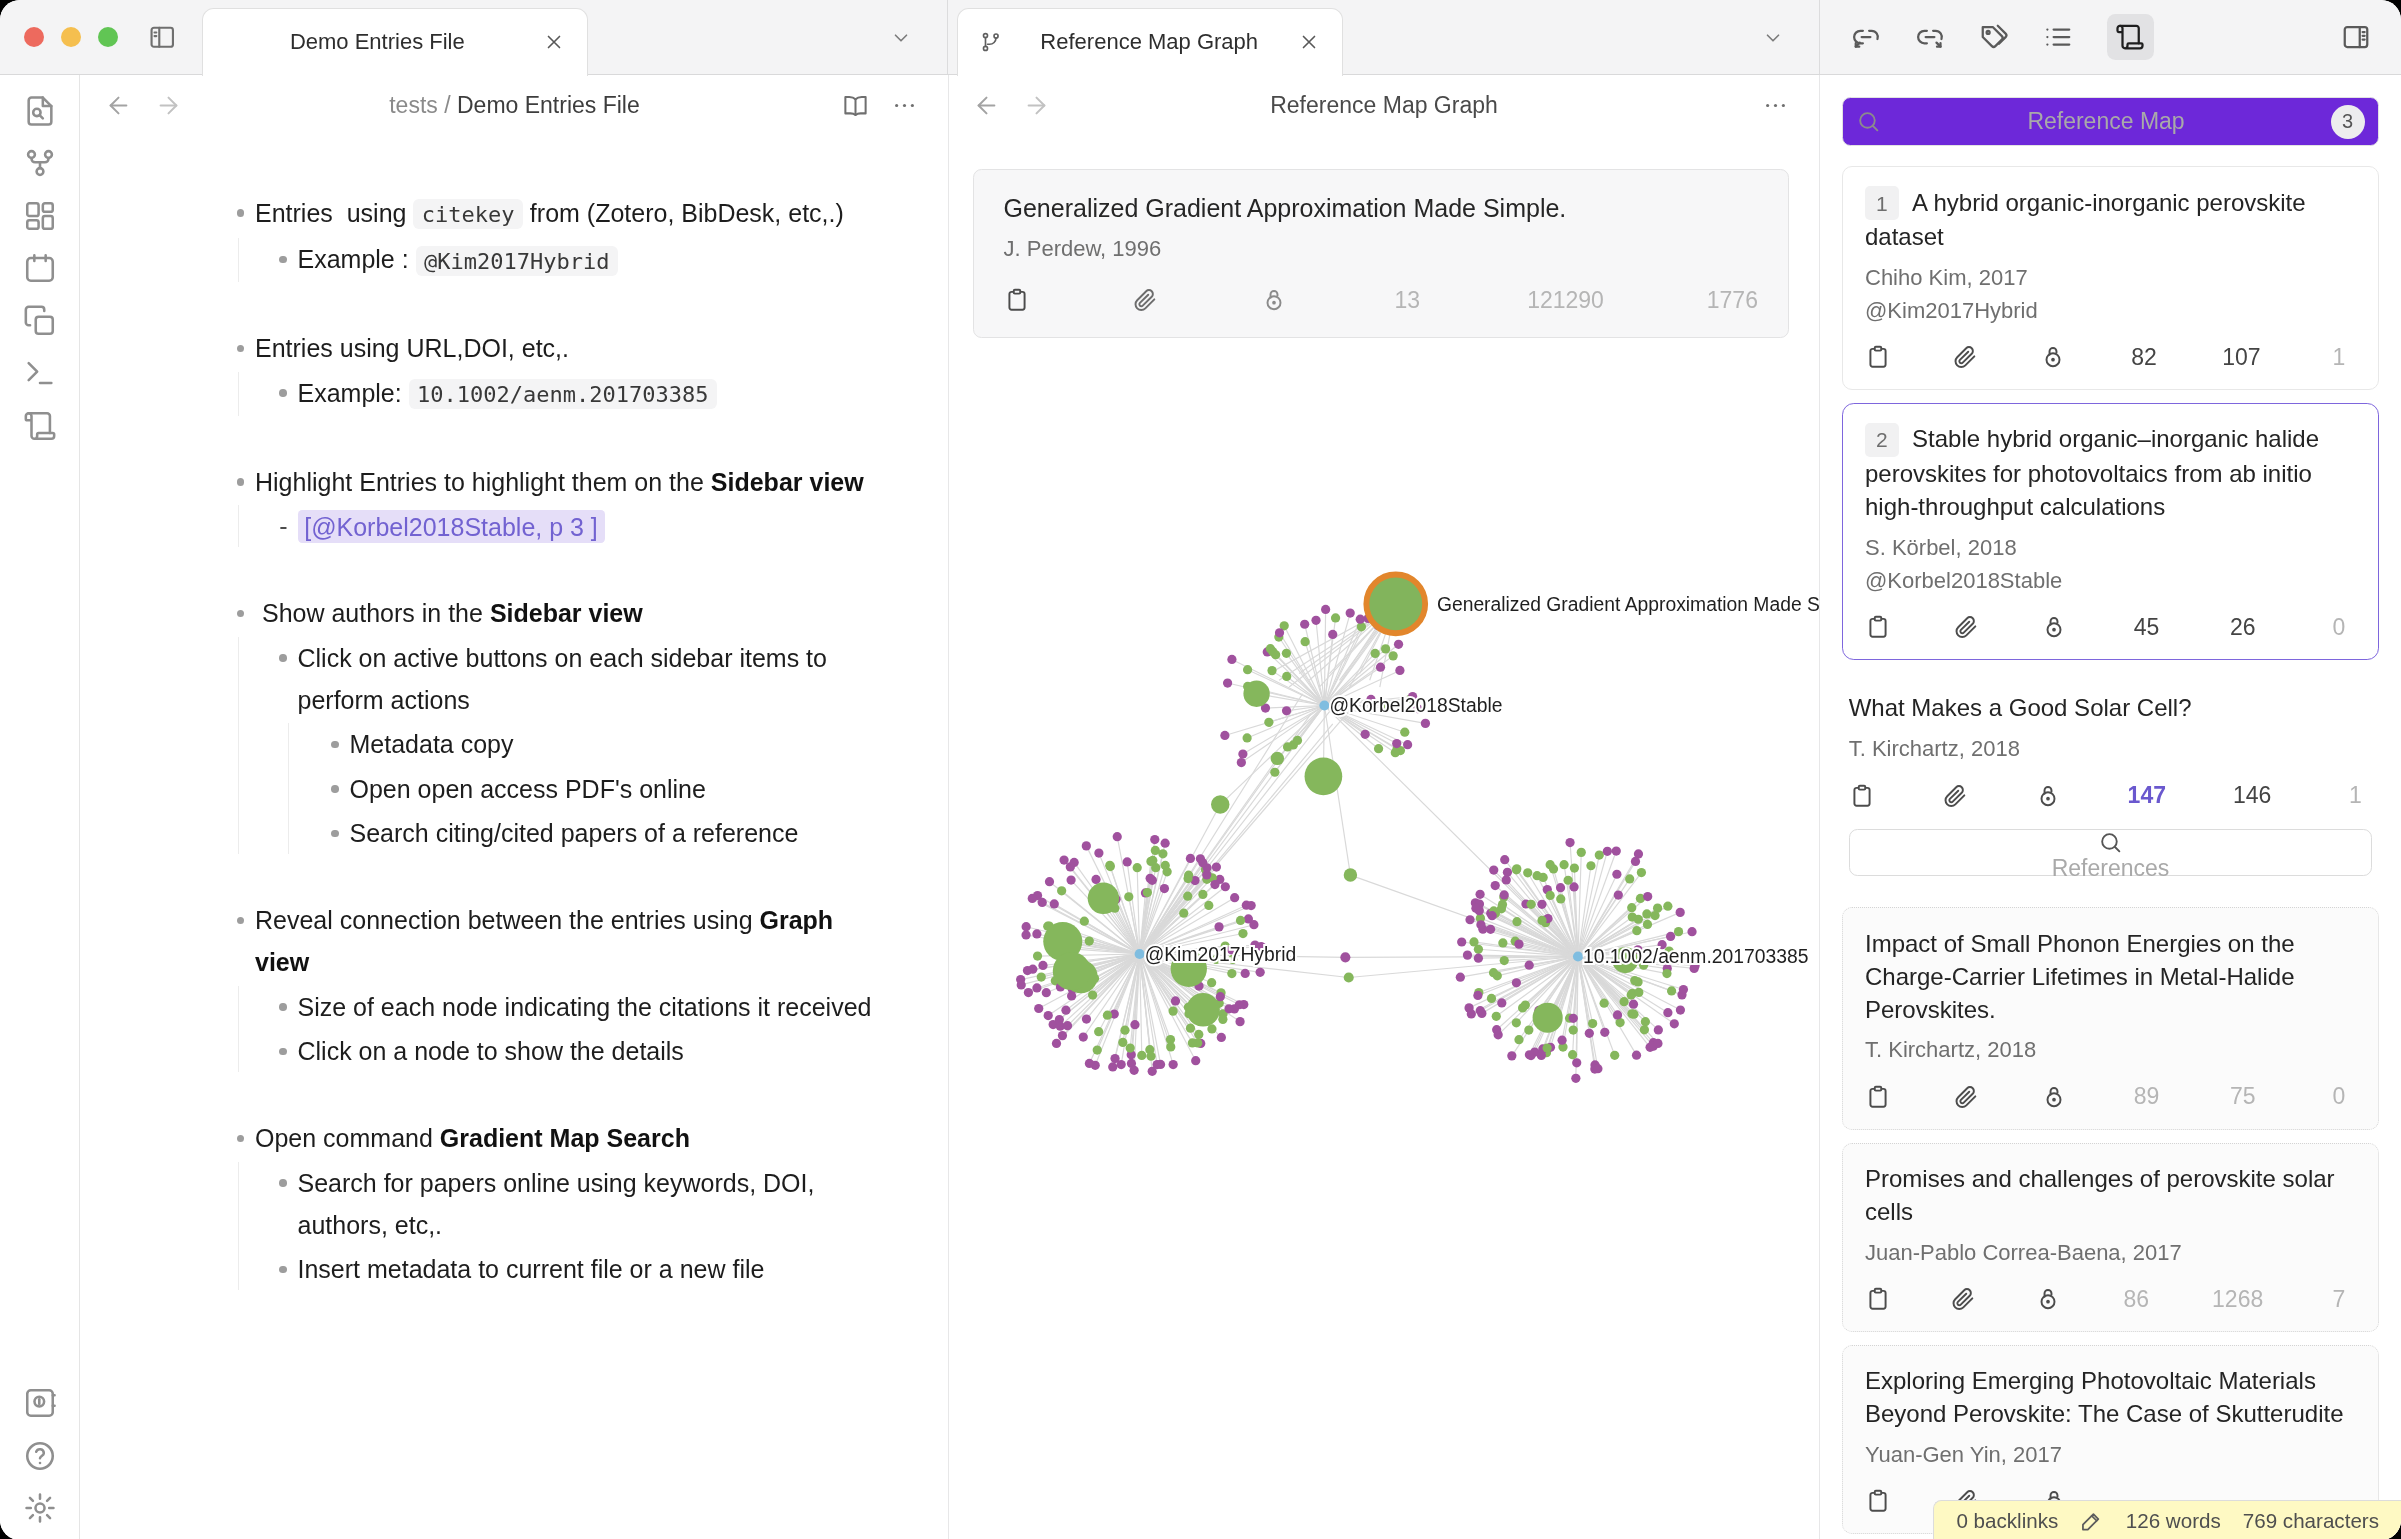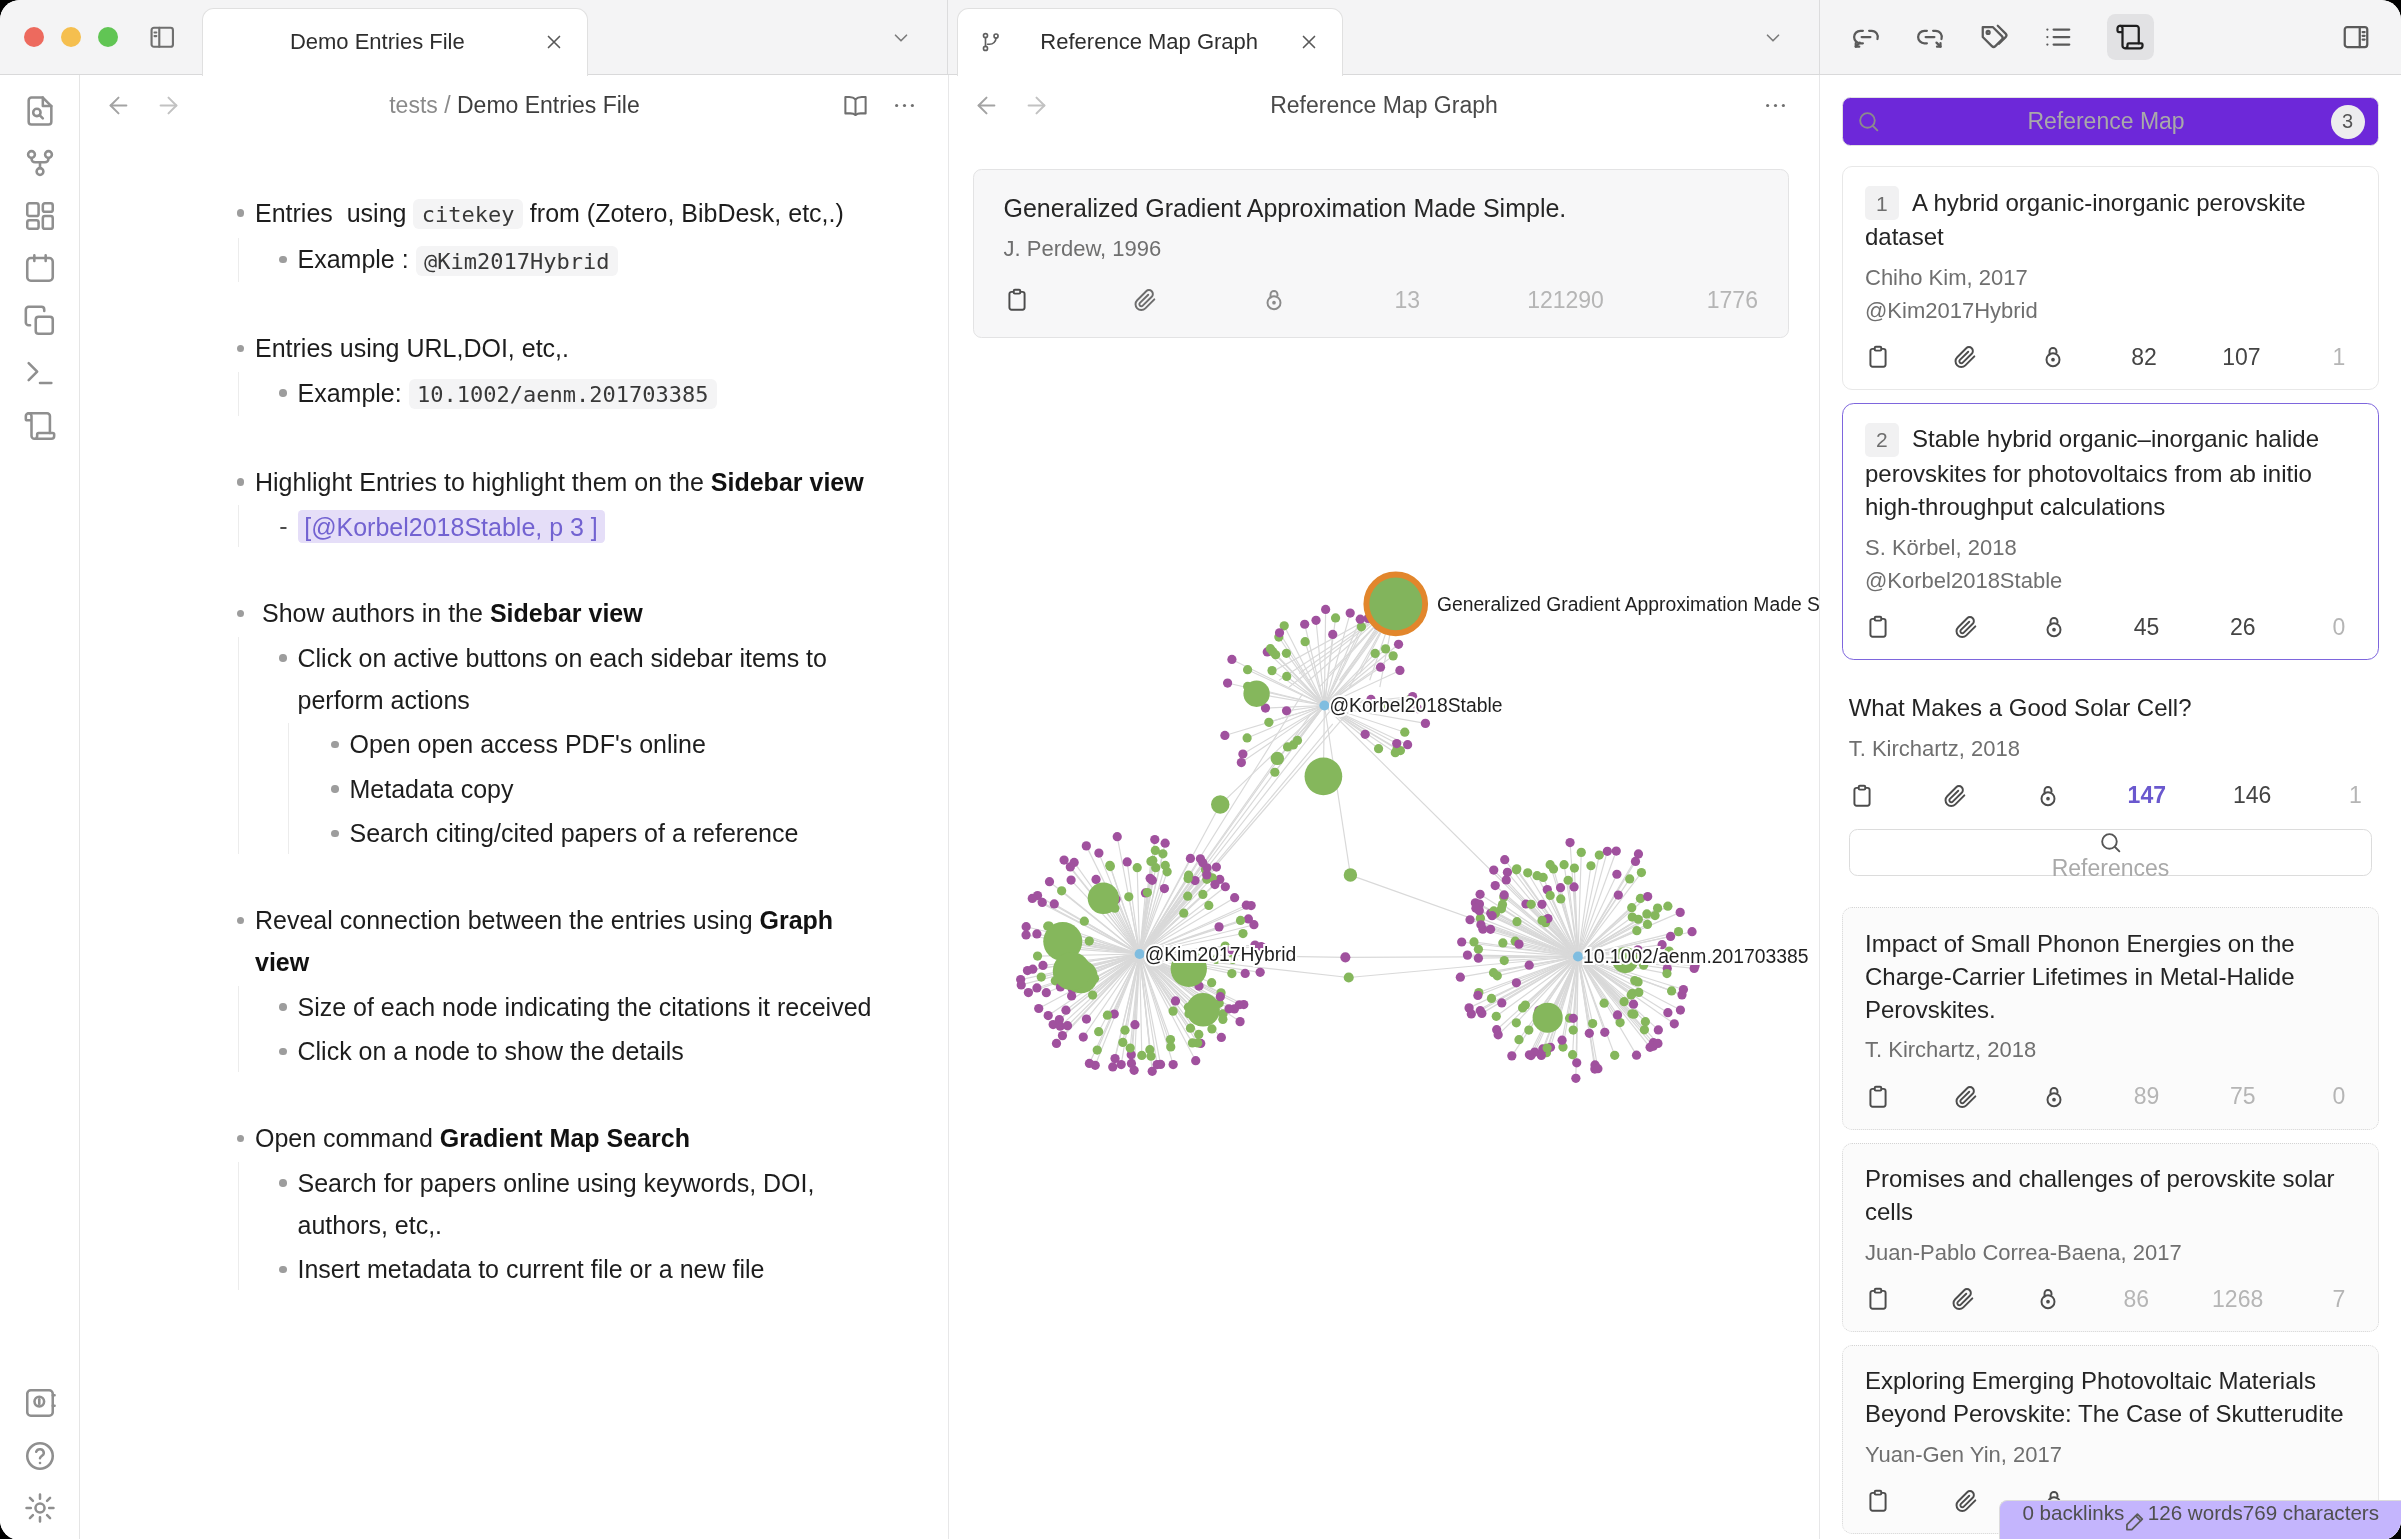--- a/index.html
+++ b/index.html
@@ -77,21 +77,21 @@
   .idx{display:inline-block;background:#f1f1f2;color:#6e6e6e;border-radius:5px;padding:0.8px 11px;margin-right:13.4px;font-size:21px;}
   .c-meta{font-size:22px;color:#6f6f6f;margin-top:11.8px;}
   .c-key{font-size:22px;color:#6f6f6f;margin-top:6.7px;}
   .card .actions{margin-top:20px;}
   .card .actions .icon-btn{color:#4c4c4c;}
   .ref-search{margin-top:20px;height:47px;border:1.7px solid #dcdcdc;border-radius:8.4px;display:flex;align-items:center;padding:0 13.4px;box-sizing:border-box;flex-direction:column;}
   .ref-search .ph{flex:1;text-align:center;font-size:23px;color:#a9a9a9;}
   .ref-search .mag{color:#555;}
 
   
-  .statusbar{position:absolute;right:0;bottom:0;height:39px;background:#c4b5fd;border:0.8px solid #dcdcdc;border-right:none;border-bottom:none;border-top-left-radius:8.4px;display:flex;padding:0 22px;color:#4f4f4f;font-size:20.6px;z-index:20;white-space:nowrap;}
+  .statusbar{position:absolute;right:0;bottom:0;height:39px;background:#fef9c3;border:0.8px solid #dcdcdc;border-right:none;border-bottom:none;border-top-left-radius:8.4px;display:flex;align-items:center;gap:22px;padding:0 22px;color:#4f4f4f;font-size:20.6px;z-index:20;white-space:nowrap;}
   .statusbar .icon-btn{color:#5c5c5c;}
 
   svg.ic{display:block;}
 </style>
 </head>
 <body>
 
 <div class="window">
 
   <div class="topbar">
@@ -324,22 +324,22 @@
           <div class="item"><span class="seg">Example: </span><span class="seg seg-c">10.1002/aenm.201703385</span></div>
         </div>
         <div class="item gap"><span class="seg">Highlight Entries to highlight them on the </span><span class="seg seg-b">Sidebar view</span></div>
         <div class="grp g1">
           <div class="item dash"><span class="seg seg-h">[@Korbel2018Stable, p 3 ]</span></div>
         </div>
         <div class="item gap"><span class="seg"> Show authors in the </span><span class="seg seg-b">Sidebar view</span></div>
         <div class="grp g1">
           <div class="item"><span class="seg">Click on active buttons on each sidebar items to perform actions</span></div>
           <div class="grp g2">
+            <div class="item"><span class="seg">Metadata copy</span></div>
             <div class="item"><span class="seg">Open open access PDF's online</span></div>
-            <div class="item"><span class="seg">Metadata copy</span></div>
             <div class="item"><span class="seg">Search citing/cited papers of a reference</span></div>
           </div>
         </div>
         <div class="item gap"><span class="seg">Reveal connection between the entries using </span><span class="seg seg-b">Graph view</span></div>
         <div class="grp g1">
           <div class="item"><span class="seg">Size of each node indicating the citations it received</span></div>
           <div class="item"><span class="seg">Click on a node to show the details</span></div>
         </div>
         <div class="item gap"><span class="seg">Open command </span><span class="seg seg-b">Gradient Map Search</span></div>
         <div class="grp g1">

